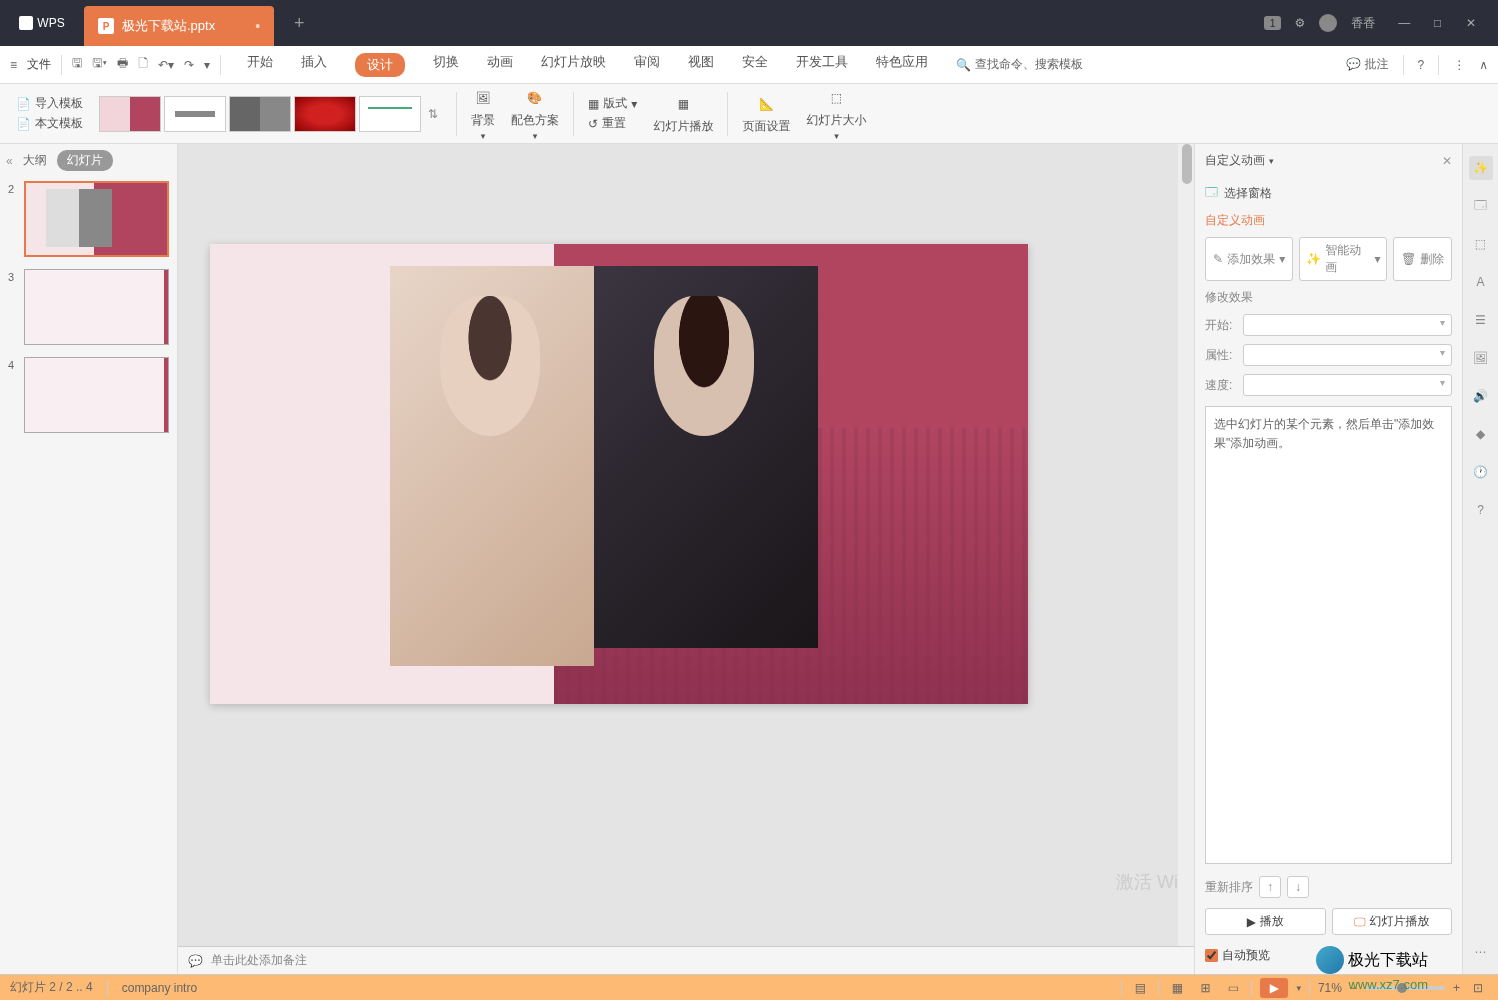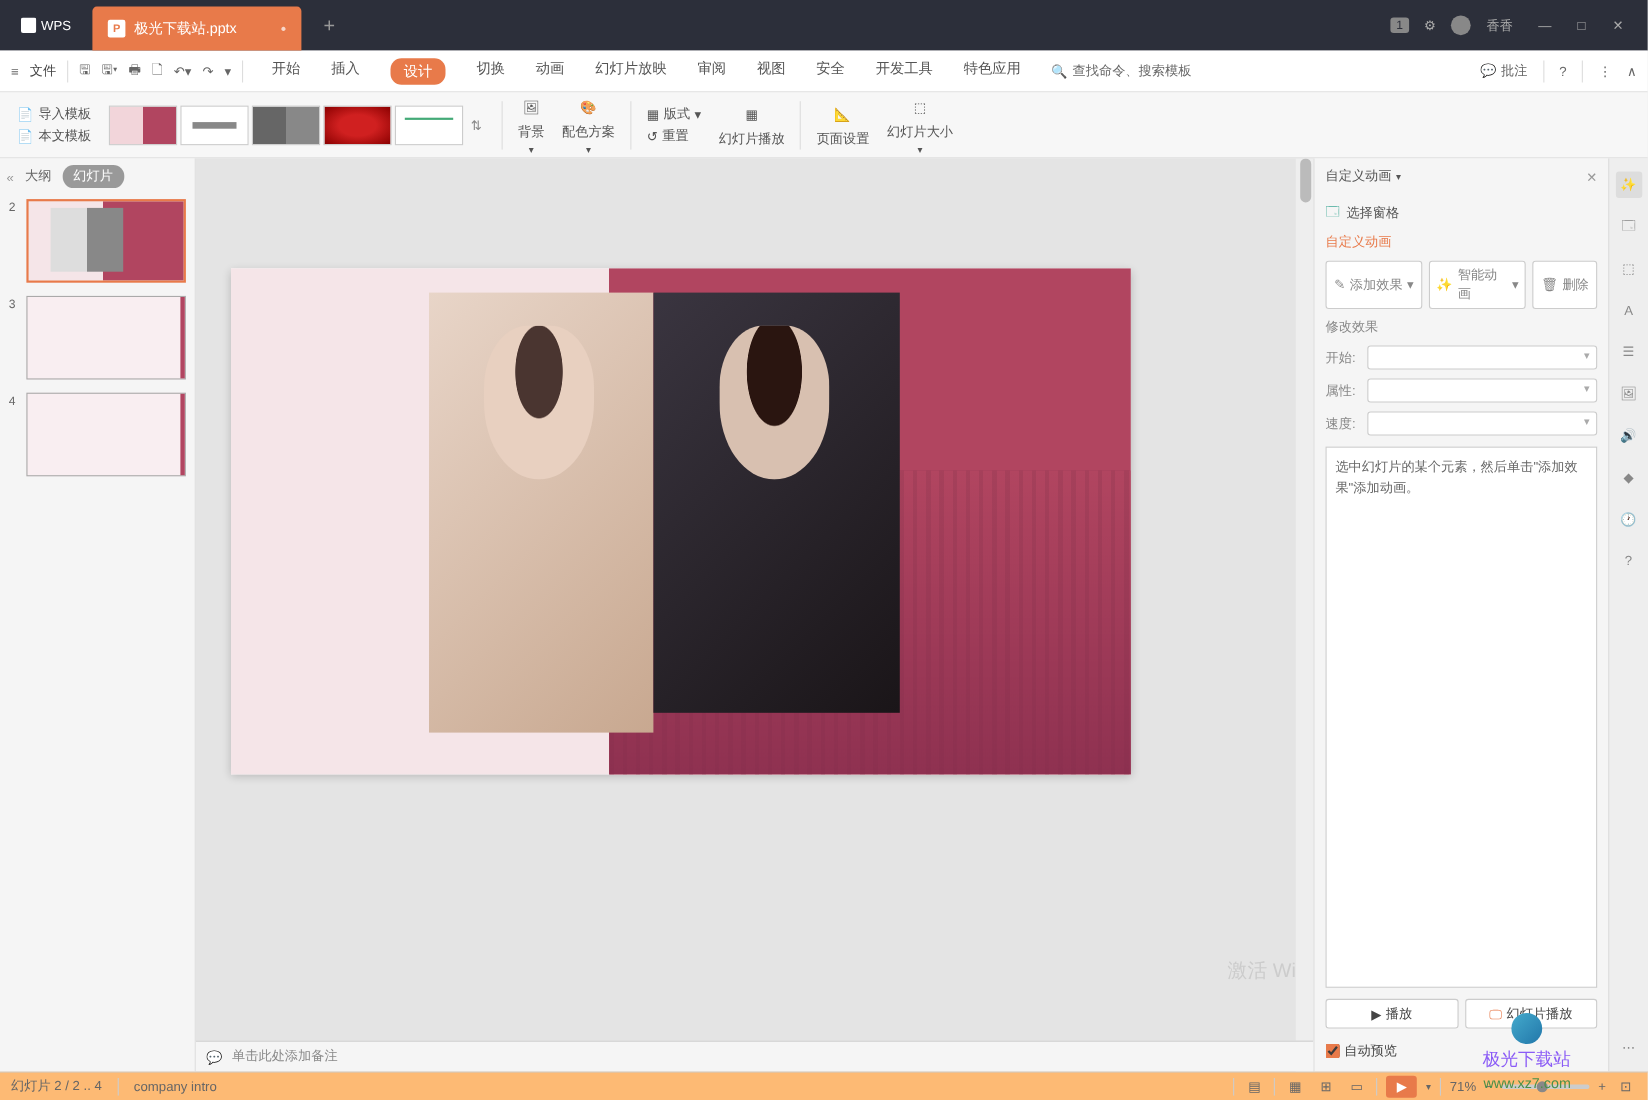--- a/index.html
+++ b/index.html
@@ -97,21 +97,21 @@
 .side-tools .tool{ width:24px; height:24px; display:flex; align-items:center; justify-content:center; color:#888; cursor:pointer;}
 .side-tools .tool.active{ background:#ddd; border-radius:3px;}
 
 .statusbar { height:26px; background:#fdba74; border-top:1px solid #ccc; display:flex; align-items:center; padding:0 10px; font-size:12px; color:#666; gap:14px;}
 .statusbar .right { margin-left:auto; display:flex; align-items:center; gap:8px;}
 .statusbar .status-sep{ width:1px; height:16px; background:#ccc;}
 .view-btn { width:20px; height:20px; display:flex; align-items:center; justify-content:center; cursor:pointer; color:#666;}
 .play-orange{ background:#e87a4a; color:#fff; width:28px; height:20px; border-radius:3px; display:flex; align-items:center; justify-content:center; cursor:pointer;}
 .zoom-track{ width:80px; height:4px; background:#ccc; border-radius:2px; position:relative;}
 .zoom-track::after{content:"";position:absolute; left:40%; top:-3px; width:10px; height:10px; background:#888; border-radius:50%;}
-.watermark-logo { position:absolute; bottom:26px; right:70px; display:flex; align-items:center; gap:4px; font-size:12px; color:#8b5cf6; z-index:100;flex-direction:column;}
+.watermark-logo { position:absolute; bottom:26px; right:70px; display:flex; align-items:center; gap:4px; font-size:12px; color:#000000; z-index:100;}
 .watermark-logo .circle{width:28px;height:28px;border-radius:50%;background:linear-gradient(135deg,#4ac,#27a);}
 .url-mark{position:absolute;bottom:8px;right:70px;color:#4a9048;font-size:13px;z-index:100;font-weight:400;}
 </style>
 </head>
 <body>
 
 <div class="titlebar">
   <div class="wps-logo">
     <svg width="14" height="14" viewBox="0 0 14 14">
         <rect width="14" height="14" fill="#fff" rx="2"></rect>
@@ -300,20 +300,25 @@
       <div class="field-row">
         <label>属性:</label>
         <div class="combo"></div>
       </div>
       <div class="field-row">
         <label>速度:</label>
         <div class="combo"></div>
       </div>
       <div class="effect-list">
         <span>选中幻灯片的某个元素，然后单击"添加效果"添加动画。</span>
+      </div>
+      <div class="reorder">
+        <span>重新排序</span>
+        <span class="arrow">↑</span>
+        <span class="arrow">↓</span>
       </div>
       <div class="play-row">
         <span class="play-btn">
             <span>▶</span>
             <span>播放</span>
           </span>
         <span class="play-btn">
             <span style="color:#e87a4a;">🖵</span>
             <span>幻灯片播放</span>
           </span>

